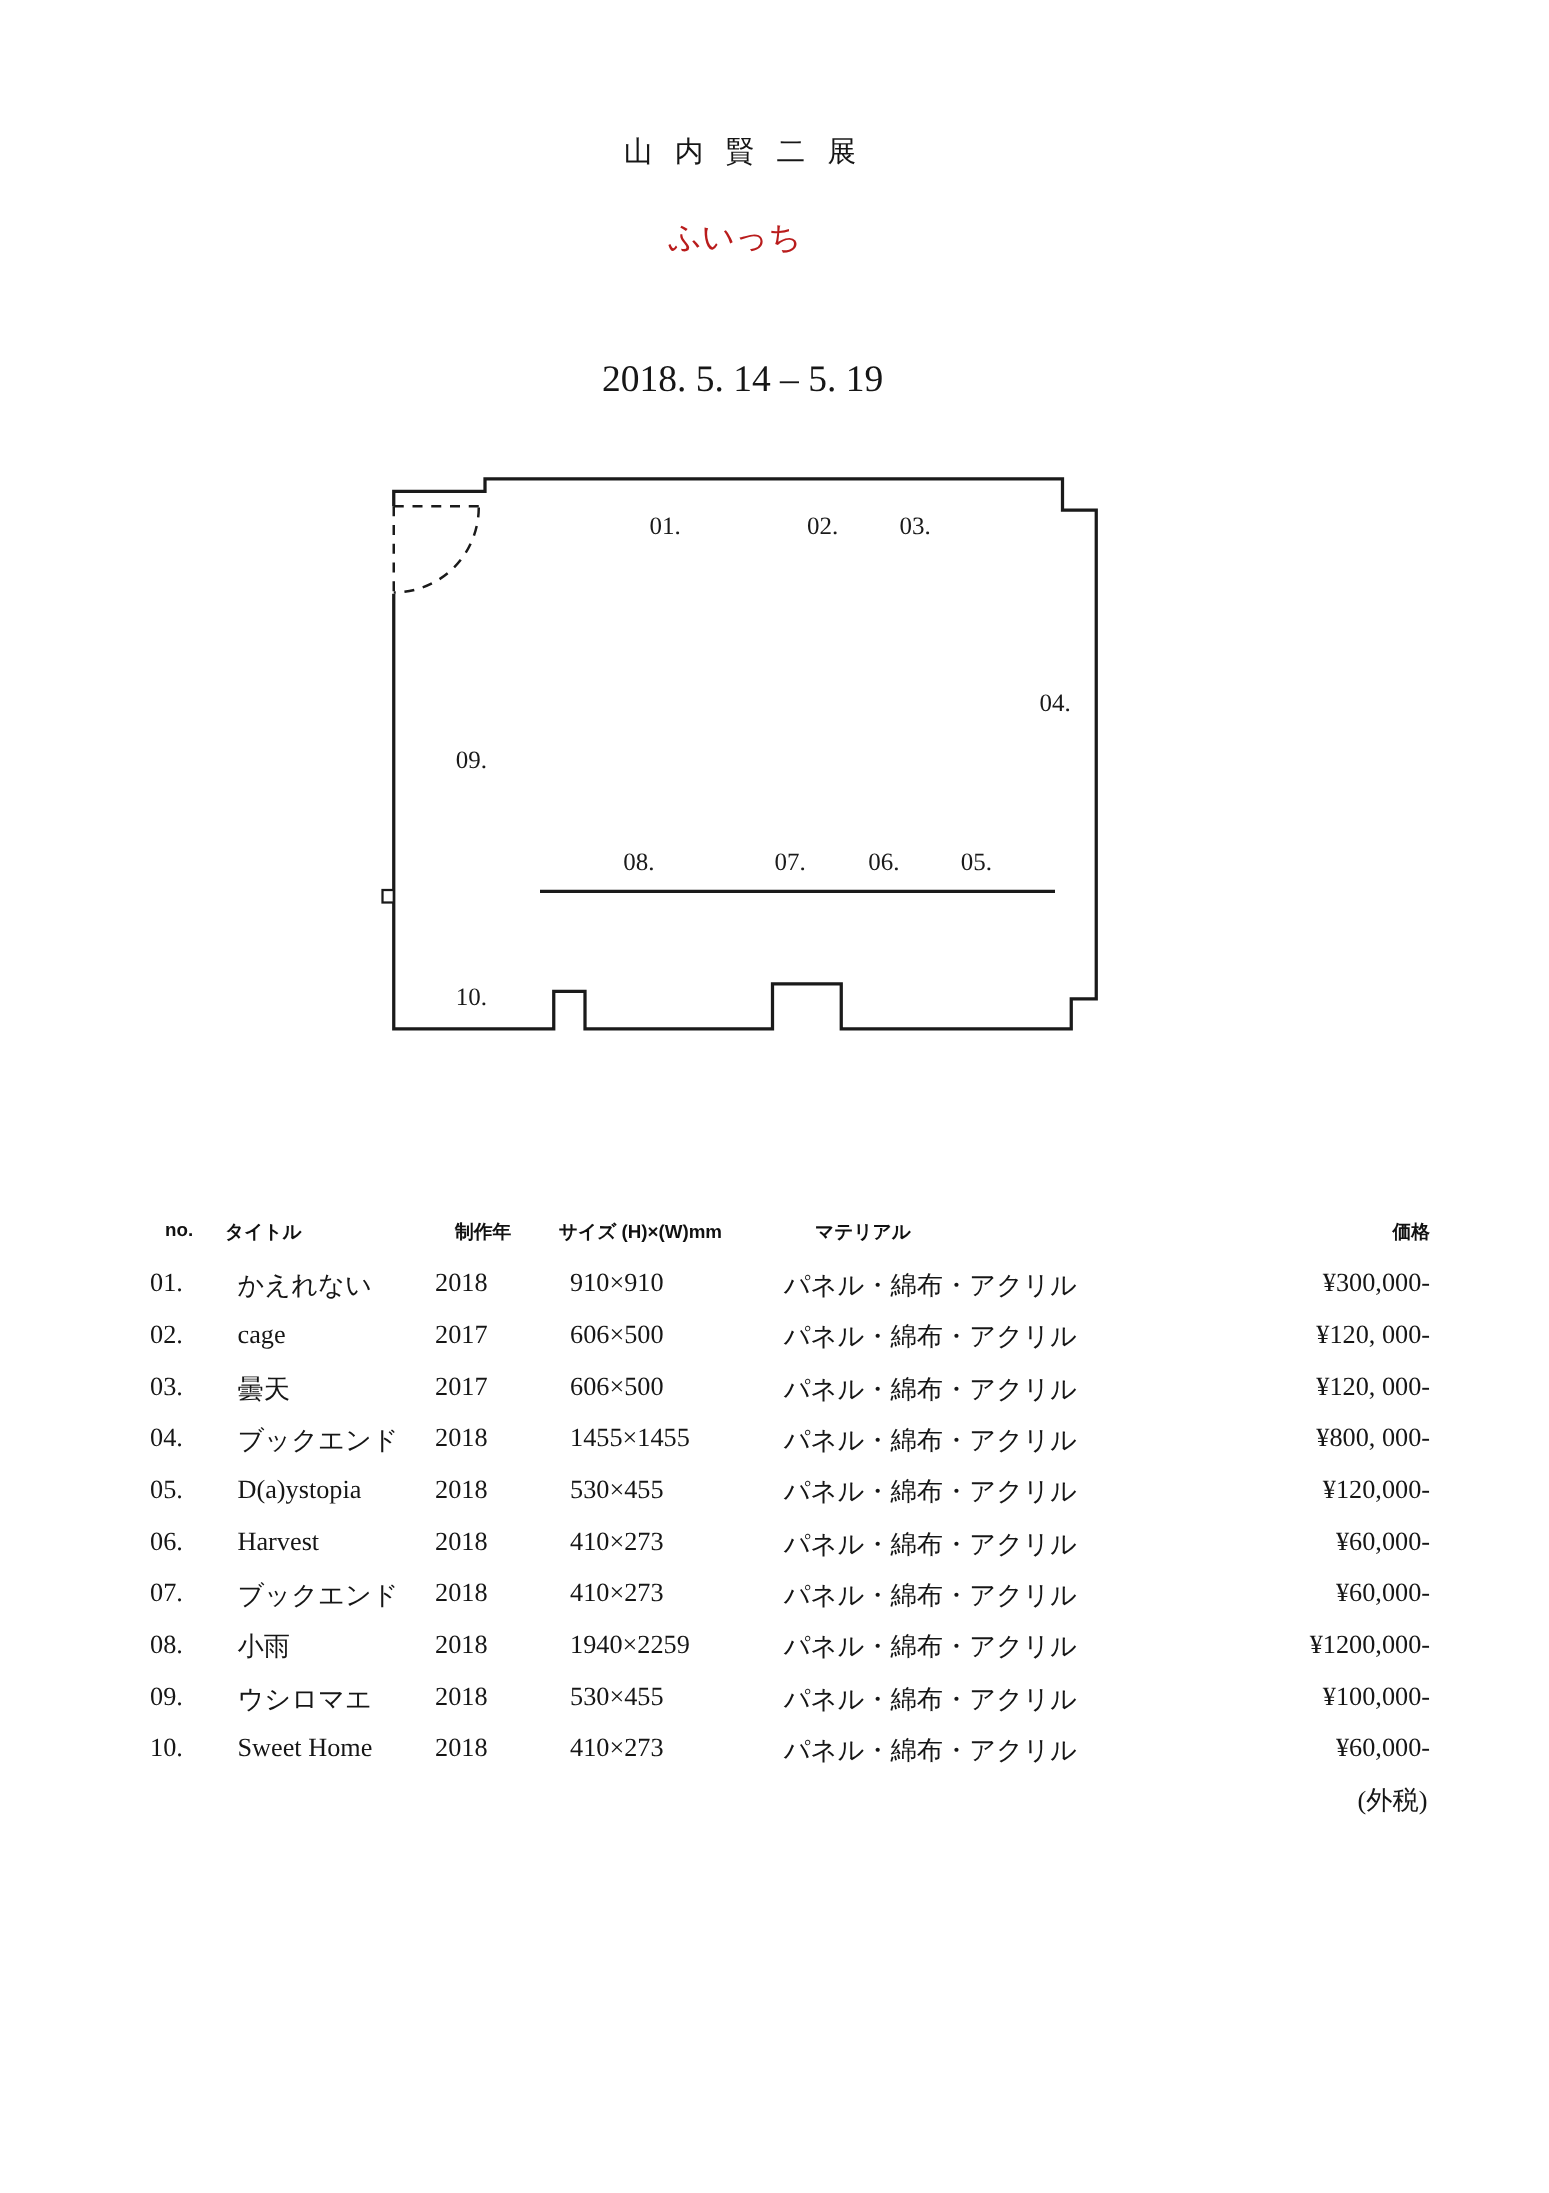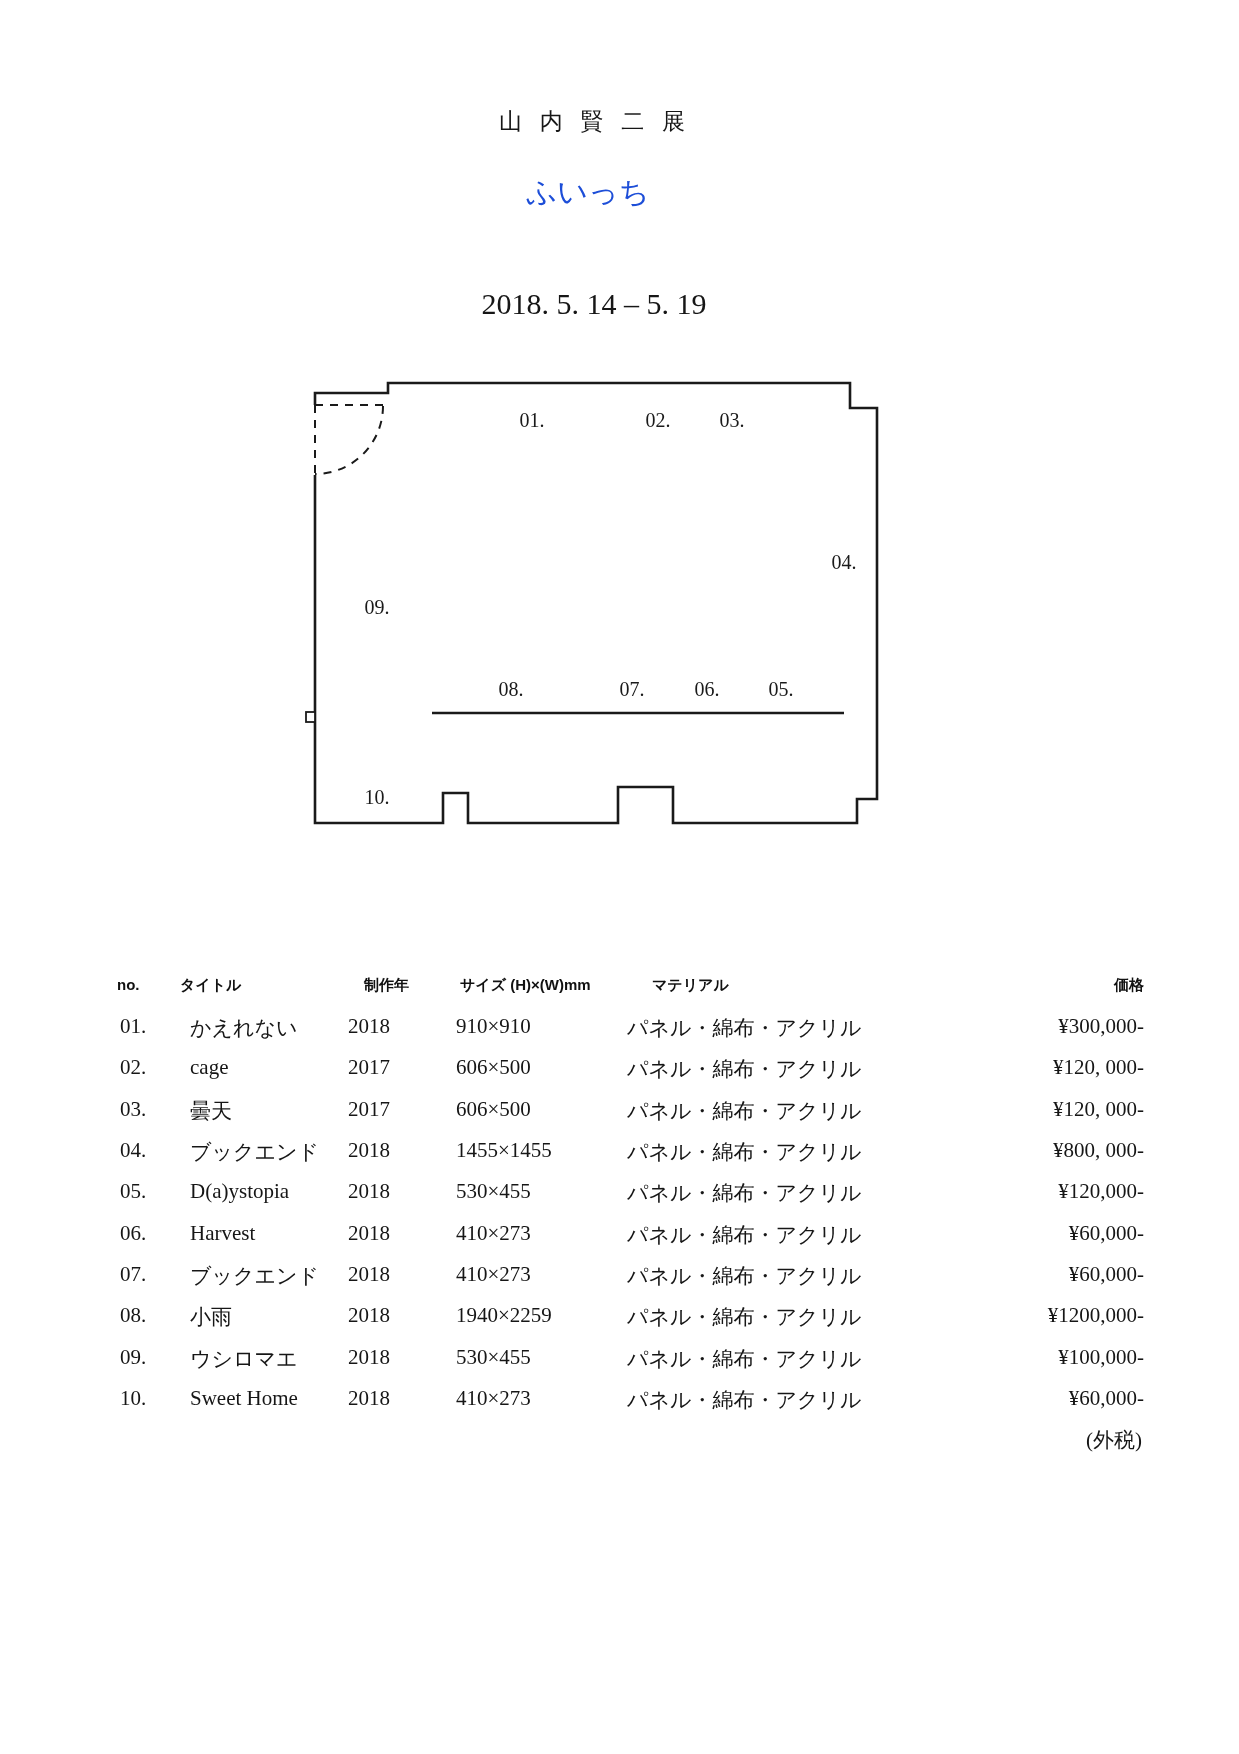--- a/index.html
+++ b/index.html
@@ -11,45 +11,45 @@
     overflow:hidden;
   }
   .abs{position:absolute;}
   .title{
     top:106px;left:595px;transform:translateX(-50%);
     font-size:23px;letter-spacing:6px;white-space:nowrap;
     color:#161616;
   }
   .subtitle{
     top:172px;left:588px;transform:translateX(-50%);
-    font-size:30px;white-space:nowrap;color:#1d4ed8;
+    font-size:26px;white-space:nowrap;color:#b91c1c;
   }
   .dates{
     top:252px;left:594px;transform:translateX(-50%);
     font-size:30px;white-space:nowrap;color:#161616;margin-top:35px;
   }
   svg.plan{top:0;left:0;}
   svg.plan .wall{fill:none;stroke:#1a1a1a;stroke-width:2.6;}
   svg.plan .innerwall{fill:none;stroke:#1a1a1a;stroke-width:2.6;}
   svg.plan .dash{fill:none;stroke:#1a1a1a;stroke-width:2;stroke-dasharray:8 7;}
   svg.plan .notch{fill:#ffffff;stroke:#1a1a1a;stroke-width:1.8;}
   svg.plan text{
     font-family:"Liberation Serif","DejaVu Serif",serif;
     font-size:20px;fill:#1a1a1a;text-anchor:middle;
   }
   .thead span, .trow span{position:absolute;white-space:nowrap;}
   .thead{
     font-family:"Liberation Sans","DejaVu Sans",sans-serif;
     font-weight:bold;font-size:15px;color:#111;
   }
   .trow{font-size:21px;color:#161616;}
-  .c-no{left:120px;}  .h-no{left:117px;}
+  .c-no{left:120px;}  .h-no{left:132px;}
   .c-title{left:190px;} .h-title{left:180px;}
   .c-year{left:348px;}  .h-year{left:364px;}
-  .c-size{left:456px;}  .h-size{left:460px;text-align:center;}
+  .c-size{left:456px;}  .h-size{left:447px;text-align:center;}
   .c-mat{left:627px;}   .h-mat{left:652px;}
   .c-price{right:95px;text-align:right;} .h-price{right:95px;text-align:left;}
   .taxnote{
     top:1426px;right:97px;font-size:21px;color:#161616;white-space:nowrap;
   }
 </style>
 </head>
 <body>
 
 <div class="abs title">山 内 賢 二 展</div>

